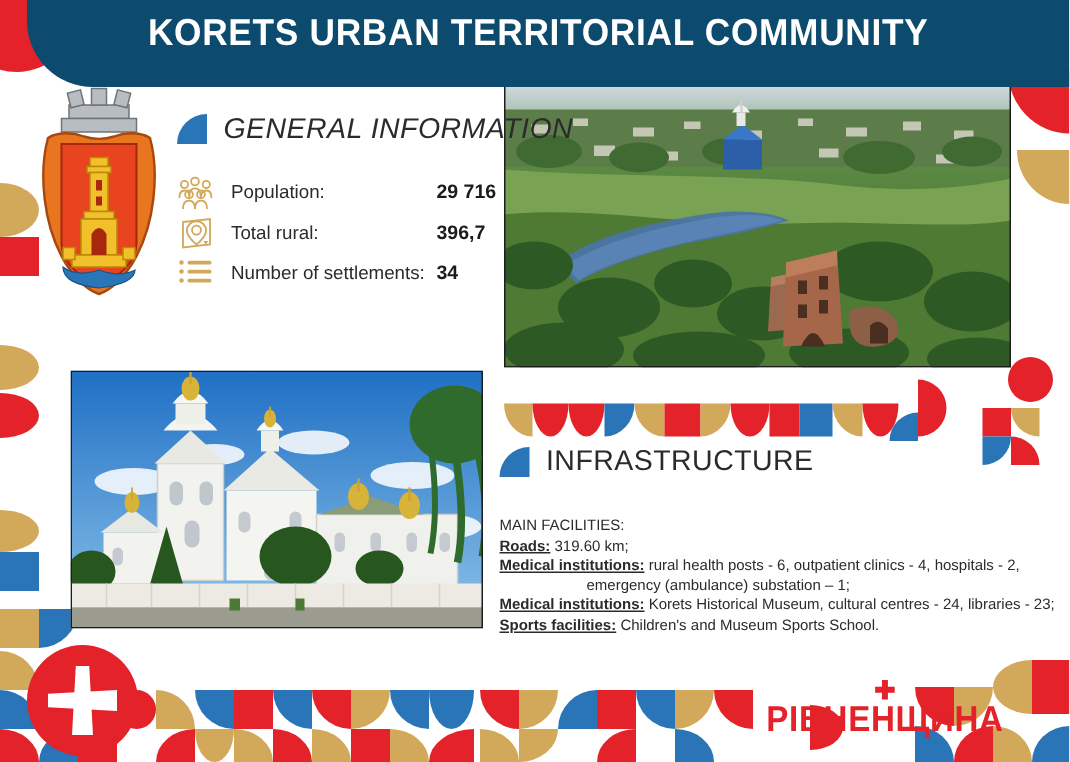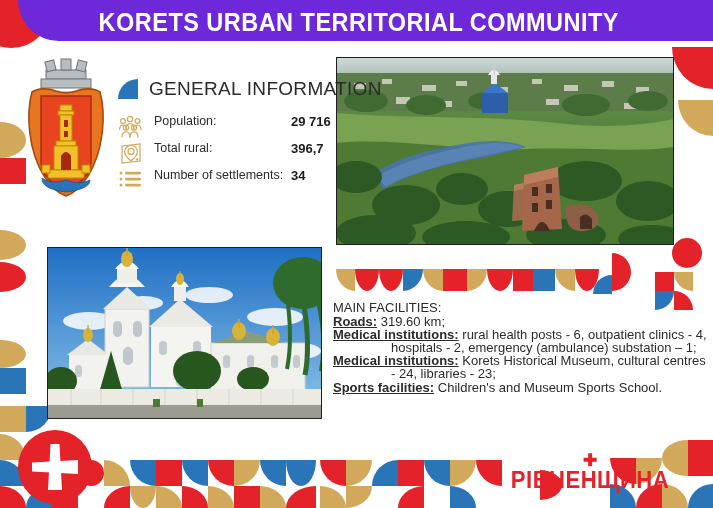--- a/index.html
+++ b/index.html
@@ -1,20 +1,20 @@
 <!DOCTYPE html>
 <html><head>
 <meta charset="utf-8">
 <style>
   html,body{margin:0;padding:0;}
   body{width:713px;height:508px;background:#fff;font-family:"Liberation Sans",sans-serif;overflow:hidden;position:relative;}
   #page{position:relative;width:713px;height:508px;background:#ffffff;overflow:hidden;}
 
   
-  .header{position:absolute;left:18px;top:0;width:695px;height:41px;background:#6d28d9;
+  .header{position:absolute;left:18px;top:0;width:695px;height:58px;background:#0c4a6e;
           border-bottom-left-radius:44px;z-index:6;}
   .header-title{position:absolute;left:40px;top:8px;width:640px;text-align:center;
           color:#fff;font-size:25px;font-weight:bold;letter-spacing:.5px;
           font-family:"Liberation Sans Narrow","Liberation Sans",sans-serif;
           transform:scaleX(.94);transform-origin:left center;white-space:nowrap;}
 
   
   .sh{position:absolute;}
   .q-tl{border-top-left-radius:100%;}
   .q-tr{border-top-right-radius:100%;}
@@ -26,40 +26,40 @@
   .circ{border-radius:50%;}
   .red{background:#e3222a;}
   .blue{background:#2a74b8;}
   .gold{background:#d2a85a;}
 
   
   .coa{position:absolute;left:24px;top:58px;width:84px;height:140px;z-index:7;}
 
   
   .gi{position:absolute;left:118px;top:76px;width:225px;z-index:5;}
-  .gi-head{display:flex;align-items:center;height:26px;}
+  .gi-head{display:flex;align-items:flex-start;height:26px;font-style:italic;}
   .marker{width:20px;height:20px;background:#2a74b8;border-top-left-radius:100%;
           border-bottom-left-radius:0;flex:none;}
   .gi-title{margin-left:11px;font-size:19px;color:#2b2b2b;letter-spacing:.3px;white-space:nowrap;}
   .gi-rows{margin-top:12px;}
-  .gi-row{display:flex;height:27px;}
+  .gi-row{display:flex;align-items:center;height:27px;}
   .gi-ico{width:26px;height:24px;flex:none;margin-right:10px;}
   .gi-label{font-size:12.5px;color:#2b2b2b;flex:1;white-space:nowrap;}
   .gi-val{font-size:13px;font-weight:bold;color:#1b1b1b;text-align:left;width:52px;white-space:nowrap;}
 
   
   .photo{position:absolute;overflow:hidden;z-index:4;}
   #photo-aerial{left:336px;top:57px;width:338px;height:188px;}
   #photo-church{left:47px;top:247px;width:275px;height:172px;}
 
   
   .infra{position:absolute;left:333px;top:295px;width:375px;z-index:5;}
   .infra-head{display:flex;align-items:center;height:26px;}
   .infra-title{margin-left:11px;font-size:19px;color:#2b2b2b;letter-spacing:.3px;}
-  .infra-body{margin-top:7px;font-size:13px;color:#2b2b2b;line-height:12.6px;}
+  .infra-body{margin-top:24px;font-size:10px;color:#2b2b2b;line-height:12.6px;}
   .infra-body p{margin:0 0 1px 0;padding-left:58px;text-indent:-58px;}
   .infra-body b{font-weight:bold;text-decoration:underline;}
 
   
   .logo{position:absolute;left:500px;top:455px;z-index:8;text-align:center;width:180px;}
   .logo-cross{position:relative;height:11px;}
   .logo-cross span{position:absolute;left:50%;top:0;transform:translateX(-50%);
         color:#e3222a;font-size:17px;line-height:11px;font-weight:bold;}
   .logo-text{color:#e3222a;font-size:24px;font-weight:bold;letter-spacing:.5px;
         font-family:"Liberation Sans Narrow","Liberation Sans",sans-serif;
@@ -444,20 +444,24 @@
       <rect x="0" y="158" width="275" height="14" fill="#9b9b90"></rect>
       <g fill="#4b7a34">
           <rect x="106" y="152" width="7" height="8"></rect>
           <rect x="150" y="152" width="6" height="8"></rect>
         </g>
       <rect width="275" height="172" fill="none" stroke="#1e1e1e" stroke-width="2"></rect>
     </svg>
   </div>
 
   <div class="infra">
+    <div class="infra-head">
+      <div class="marker"></div>
+      <div class="infra-title">INFRASTRUCTURE</div>
+    </div>
     <div class="infra-body">
       <p style="padding-left:0;text-indent:0;">MAIN FACILITIES:</p>
       <p style="padding-left:0;text-indent:0;">
         <b>Roads:</b>
         <span>319.60 km;</span>
       </p>
       <p>
         <b>Medical institutions:</b>
         <span>rural health posts - 6, outpatient clinics - 4, hospitals - 2, emergency (ambulance) substation – 1;</span>
       </p>

